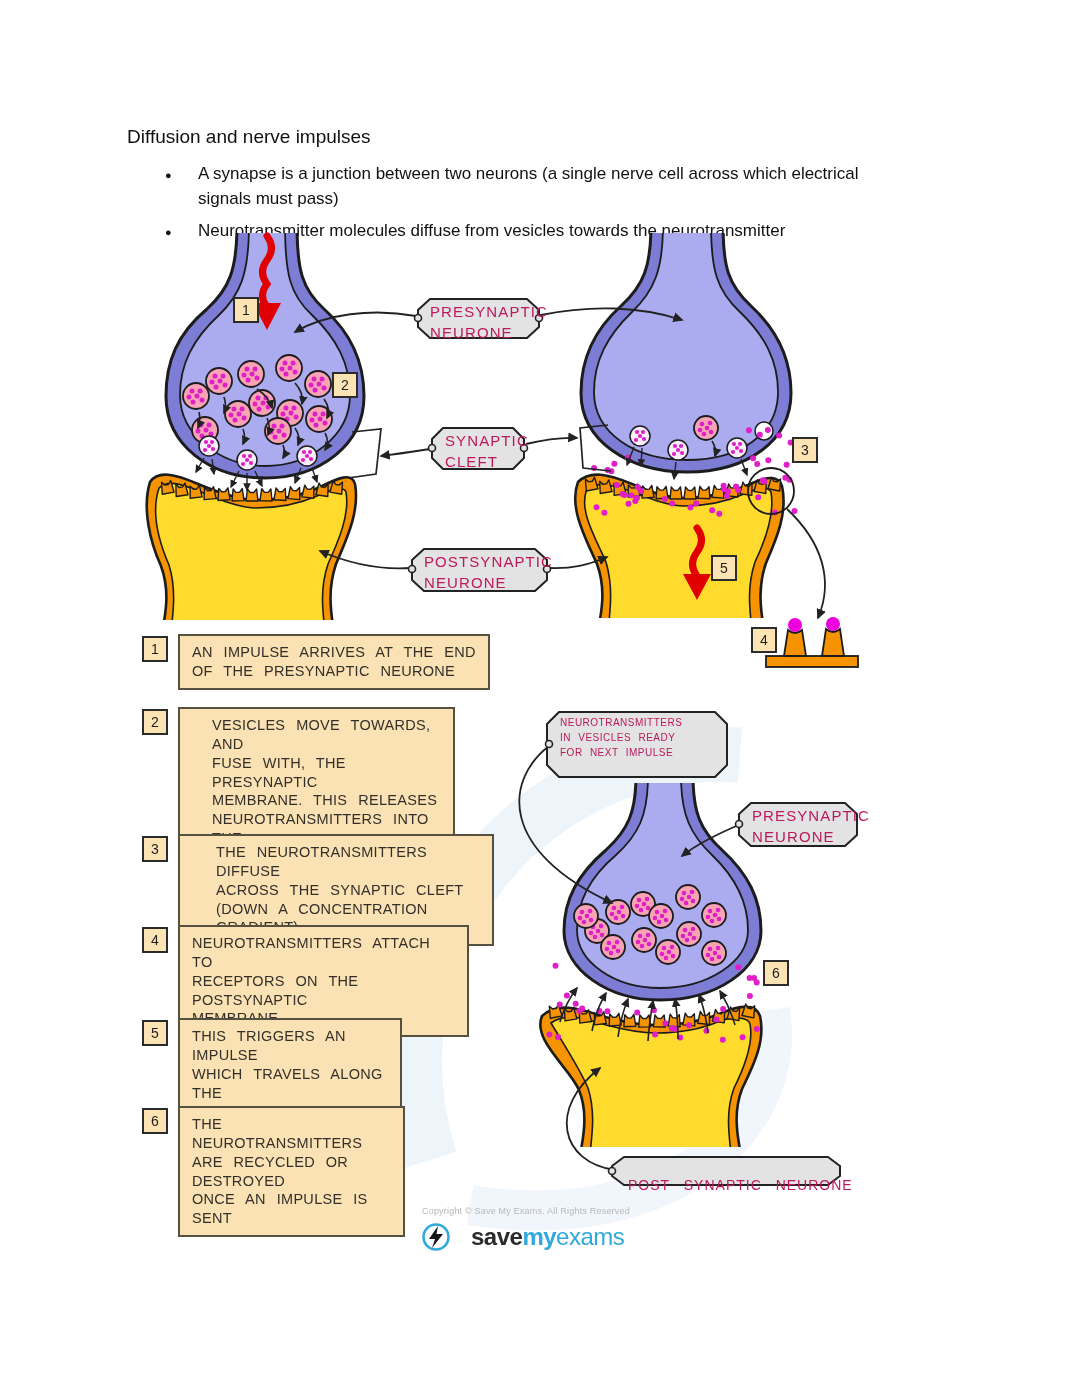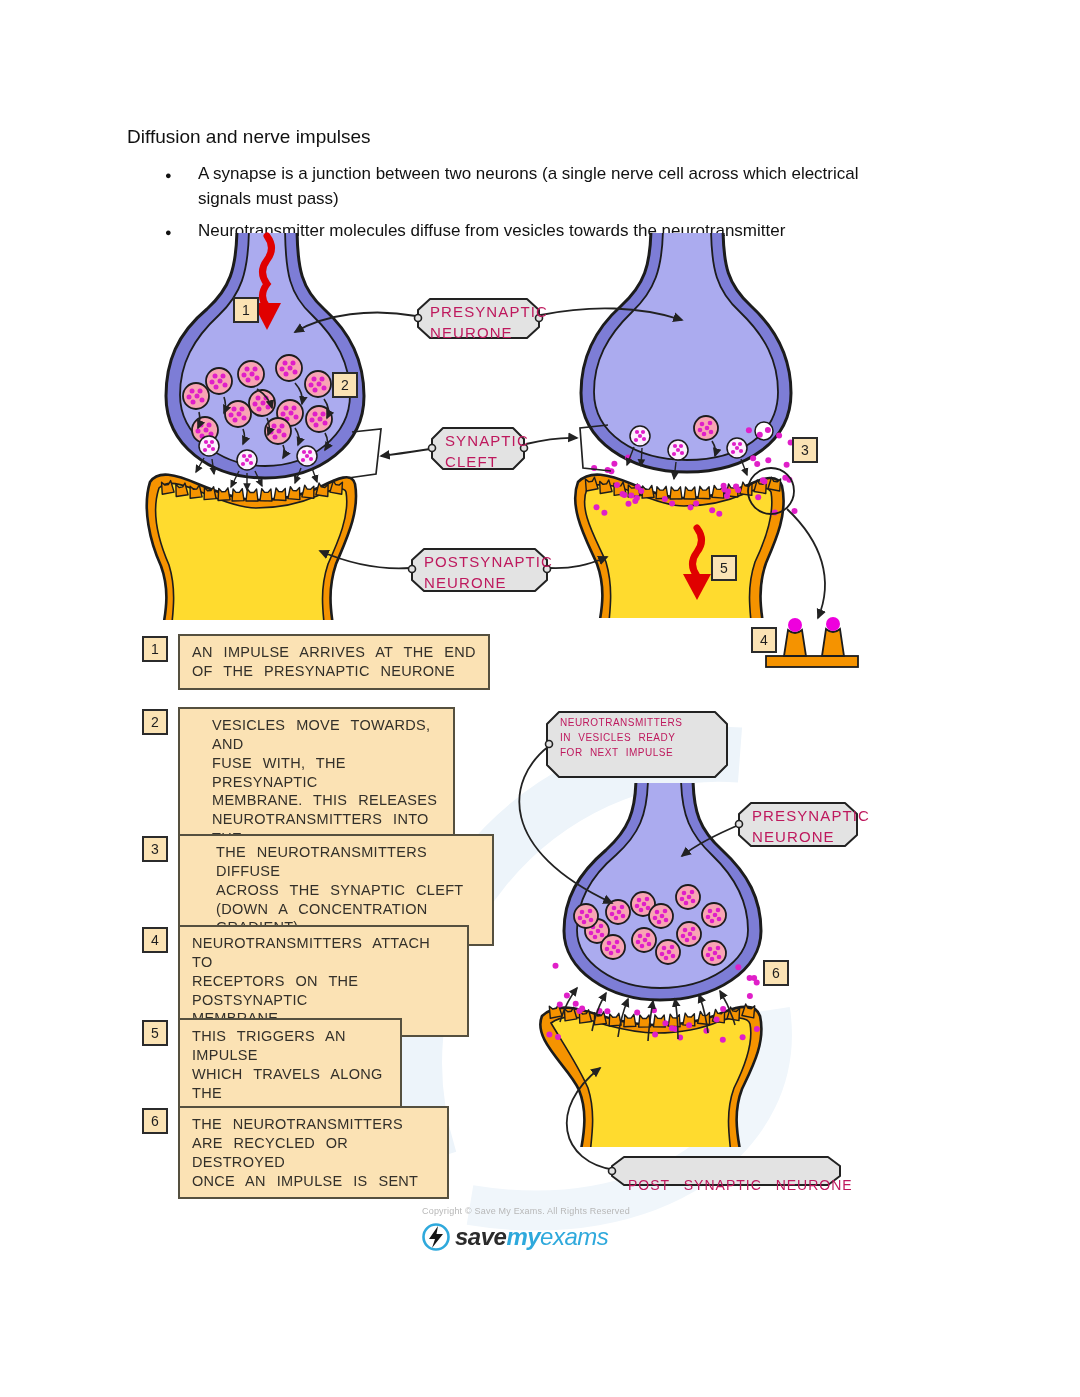--- a/index.html
+++ b/index.html
@@ -16,21 +16,21 @@
   .tag-text.small{font-size:10px;letter-spacing:.5px;word-spacing:4px;line-height:1.5;}
   .tag-text.oneline{font-size:14px;letter-spacing:1px;word-spacing:9px;}
   .badge{position:absolute;width:26px;height:26px;background:#FBE3B4;border:2px solid #2b2b2b;
          box-sizing:border-box;display:flex;align-items:center;justify-content:center;
          font-size:14px;color:#1e1e1e;}
   .step-box{position:absolute;background:#FBE2B4;border:2px solid #55503f;box-sizing:border-box;
             padding:7px 12px;font-size:14.5px;letter-spacing:.3px;word-spacing:6.5px;
             line-height:1.3;color:#33302a;white-space:pre-line;}
   .copyright{position:absolute;left:422px;top:1206px;font-size:9px;color:#b8b8b8;letter-spacing:.2px;}
   .logo{position:absolute;left:421px;top:1222px;display:flex;align-items:center;}
-  .logo-text{font-size:24px;letter-spacing:-.5px;margin-left:4px;font-style:italic;}
+  .logo-text{font-size:24px;letter-spacing:-.5px;margin-left:20px;}
   .logo-save{color:#2b2b2b;font-weight:bold;}
   .logo-my{color:#2FA9DC;font-weight:bold;}
   .logo-exams{color:#2FA9DC;}
 </style>
 </head>
 <body>
 
 <div class="page">
 
   <div class="title">Diffusion and nerve impulses</div>
@@ -439,21 +439,21 @@
   <div class="step-box" style="left:178px;top:925px;width:291px;">NEUROTRANSMITTERS ATTACH TO
 RECEPTORS ON THE POSTSYNAPTIC
 MEMBRANE</div>
 
   <div class="badge" style="left:142px;top:1020px;">5</div>
   <div class="step-box" style="left:178px;top:1018px;width:224px;">THIS TRIGGERS AN IMPULSE
 WHICH TRAVELS ALONG THE
 POSTSYNAPTIC NEURONE</div>
 
   <div class="badge" style="left:142px;top:1108px;">6</div>
-  <div class="step-box" style="left:178px;top:1106px;width:271px;">THE NEUROTRANSMITTERS
+  <div class="step-box" style="left:178px;top:1106px;width:227px;">THE NEUROTRANSMITTERS
 ARE RECYCLED OR DESTROYED
 ONCE AN IMPULSE IS SENT</div>
 
   <div class="copyright">Copyright © Save My Exams. All Rights Reserved</div>
   <div class="logo">
     <svg width="30" height="30" viewBox="0 0 30 30" style="position:static;">
       <circle cx="15" cy="15" r="12.5" fill="#ffffff" stroke="#2FA9DC" stroke-width="2.6"></circle>
       <path d="M17,4 L8,17 L14,17 L11,26 L22,12 L15.5,12 Z" fill="#151515"></path>
     </svg>
     <div class="logo-text"><span class="logo-save">save</span><span class="logo-my">my</span><span class="logo-exams">exams</span></div>

